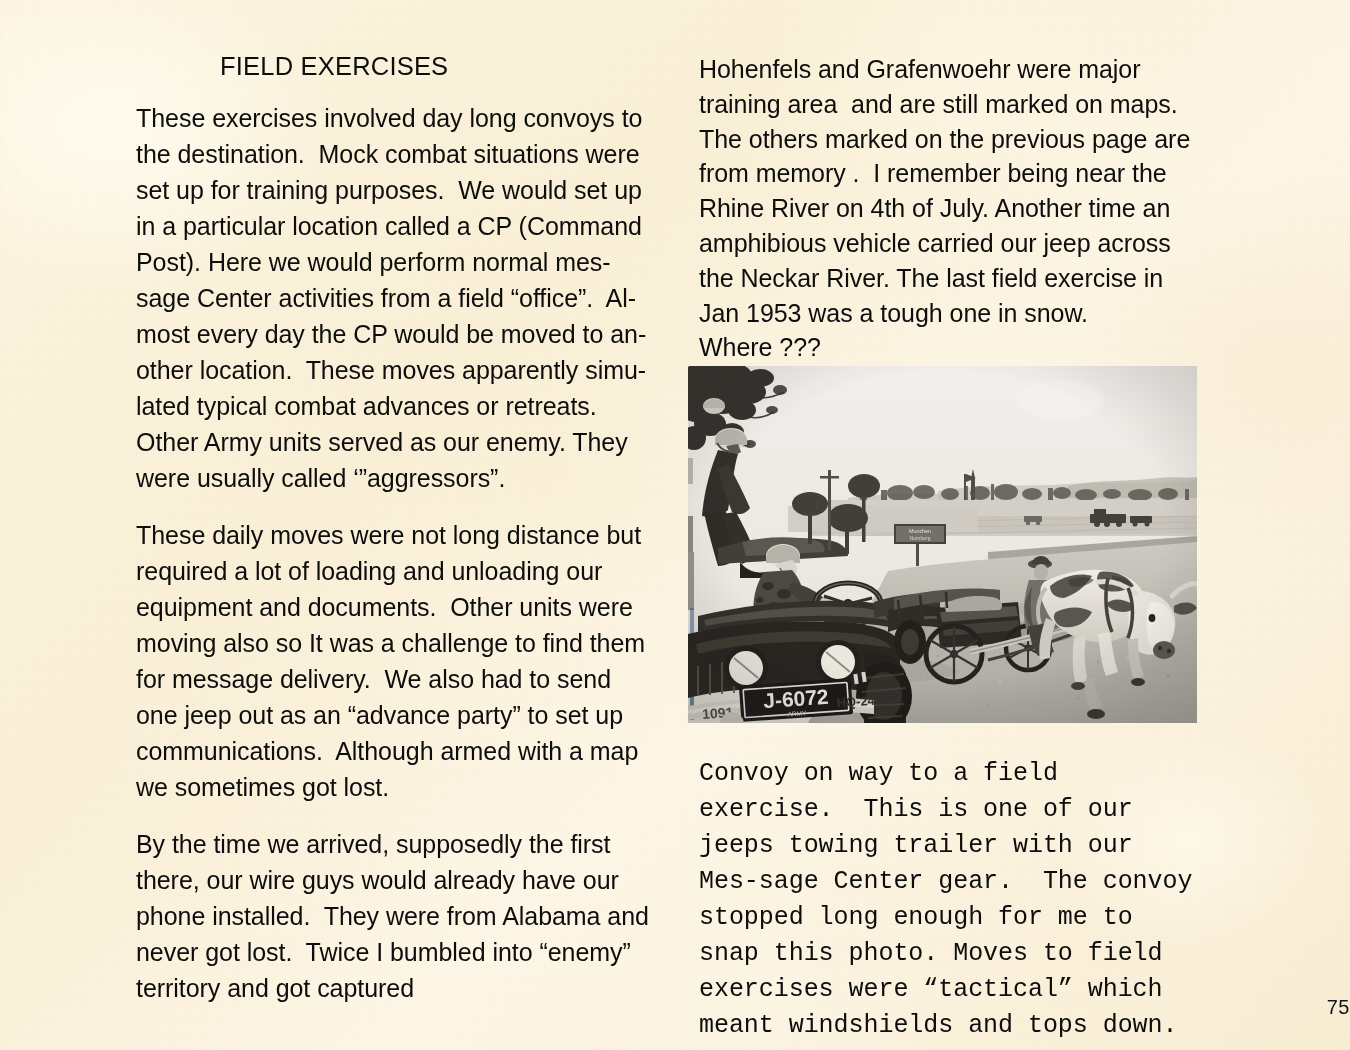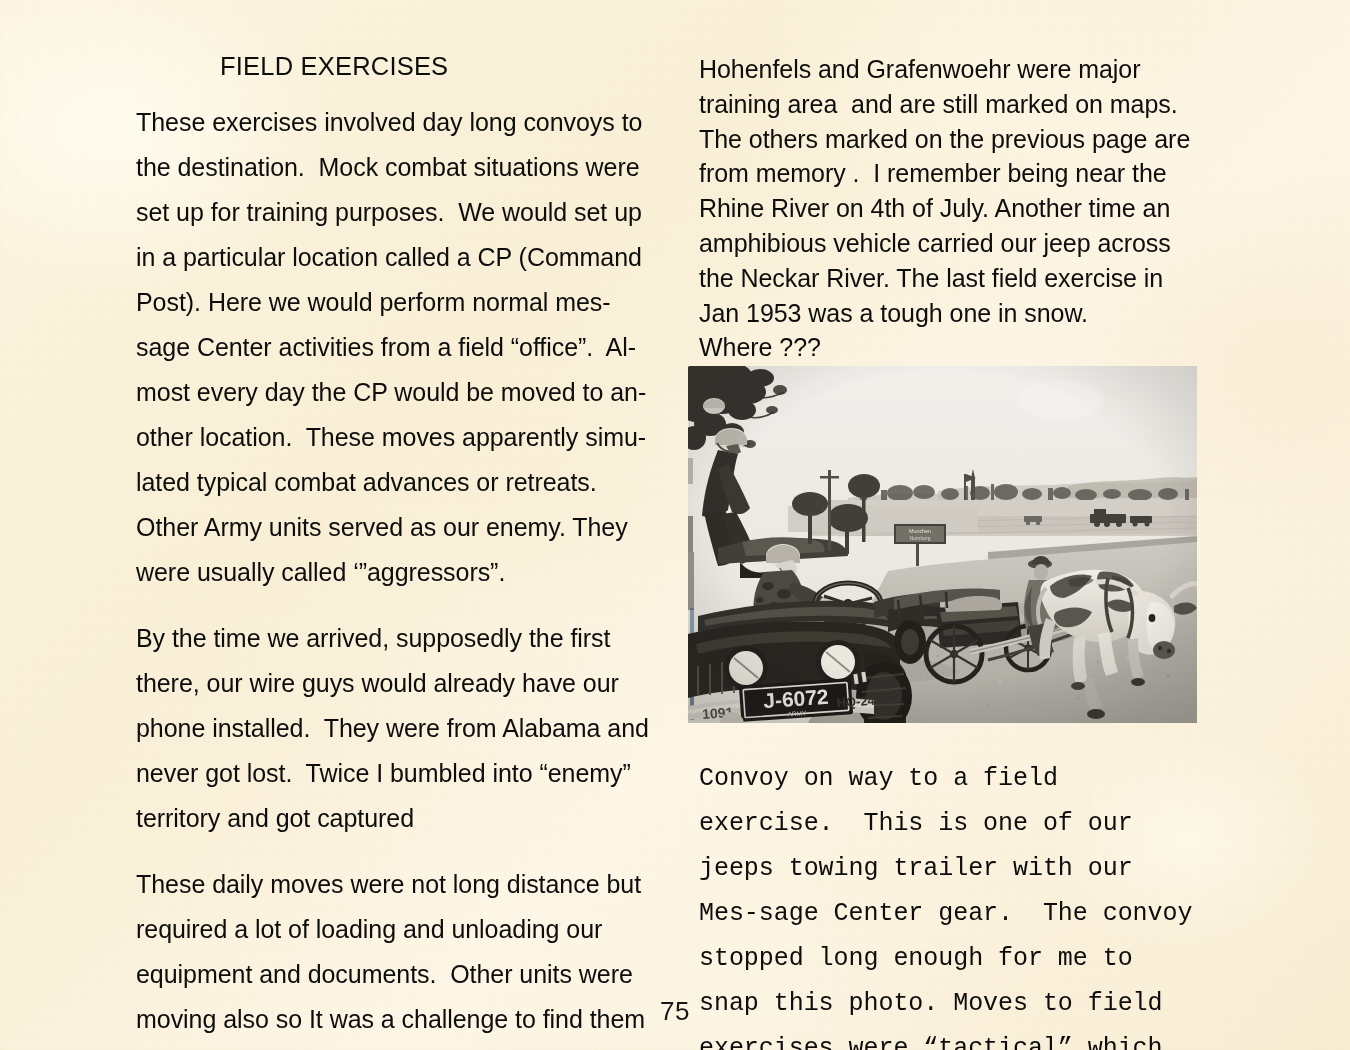--- a/index.html
+++ b/index.html
@@ -54,21 +54,21 @@
   .heading {
     font-size: 25.5px;
     font-weight: normal;
     letter-spacing: 0.2px;
     margin: 0 0 20px 84px;
     line-height: 1.1;
   }
 
   p.body-text {
     font-size: 25px;
-    line-height: 45px;
+    line-height: 36px;
     margin: 0 0 21px 0;
     letter-spacing: -0.05px;
     white-space: pre-wrap;
   }
   p.body-text:last-child { margin-bottom: 18px; }
 
   #right-col p.body-text { line-height: 34.8px; }
 
   
   #photo-wrap {
@@ -92,37 +92,37 @@
     color: #0d0d0d;
     font-family: Liberation Mono, monospace;
   }
 
   
   #page-number {
     position: absolute;
     left: 0;
     top: 996px;
     width: 1350px;
-    text-align: center;
-    font-size: 26px;
+    text-align: right;
+    font-size: 20px;
     color: #151515;
     letter-spacing: 0.5px;
   }
 </style>
 </head>
 <body>
 
 <div id="page">
   <div id="grain"></div>
 
   <div class="col" id="left-col">
     <h1 class="heading">FIELD EXERCISES</h1>
     <p class="body-text">These exercises involved day long convoys to the destination.  Mock combat situations were set up for training purposes.  We would set up in a particular location called a CP (Command Post). Here we would perform normal mes-sage Center activities from a field “office”.  Al-most every day the CP would be moved to an-other location.  These moves apparently simu-lated typical combat advances or retreats. Other Army units served as our enemy. They were usually called ‘”aggressors”.</p>
+    <p class="body-text">These daily moves were not long distance but required a lot of loading and unloading our equipment and documents.  Other units were moving also so It was a challenge to find them for message delivery.  We also had to send one jeep out as an “advance party” to set up communications.  Although armed with a map we sometimes got lost.</p>
     <p class="body-text">By the time we arrived, supposedly the first there, our wire guys would already have our phone installed.  They were from Alabama and never got lost.  Twice I bumbled into “enemy” territory and got captured</p>
-    <p class="body-text">These daily moves were not long distance but required a lot of loading and unloading our equipment and documents.  Other units were moving also so It was a challenge to find them for message delivery.  We also had to send one jeep out as an “advance party” to set up communications.  Although armed with a map we sometimes got lost.</p>
   </div>
 
   <div class="col" id="right-col">
     <p class="body-text">Hohenfels and Grafenwoehr were major training area  and are still marked on maps. The others marked on the previous page are from memory .  I remember being near the Rhine River on 4th of July. Another time an amphibious vehicle carried our jeep across the Neckar River. The last field exercise in Jan 1953 was a tough one in snow.
 Where ???</p>
   </div>
 
   <div id="photo-wrap">
     <div id="photo">
       <svg viewBox="0 0 509 357" preserveAspectRatio="none" aria-hidden="true">

